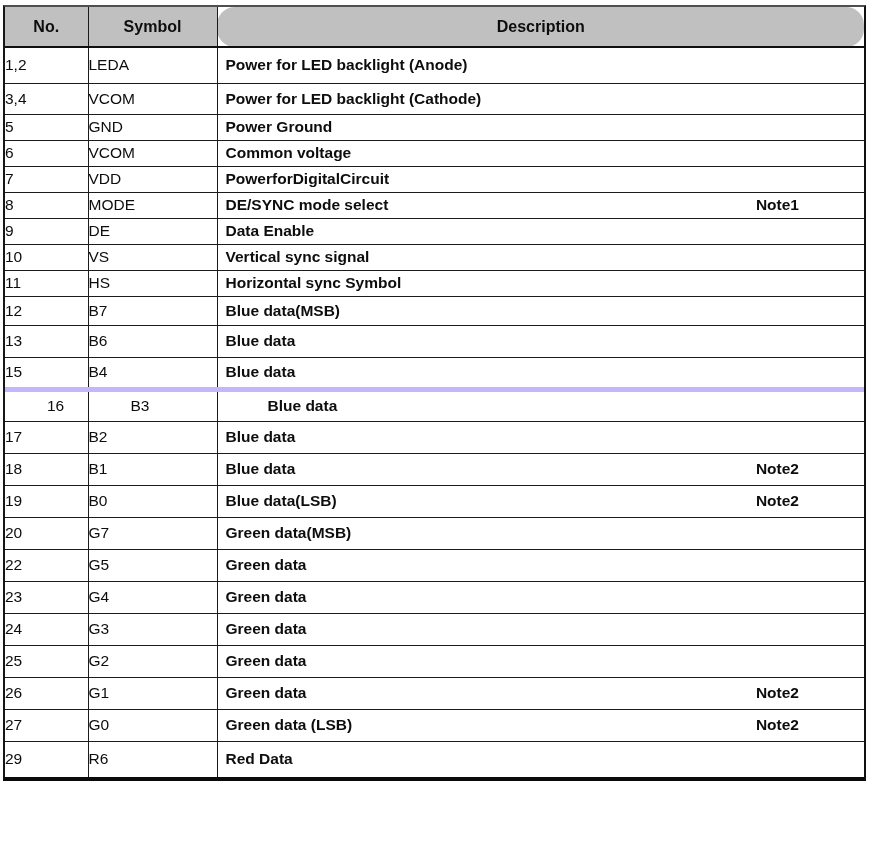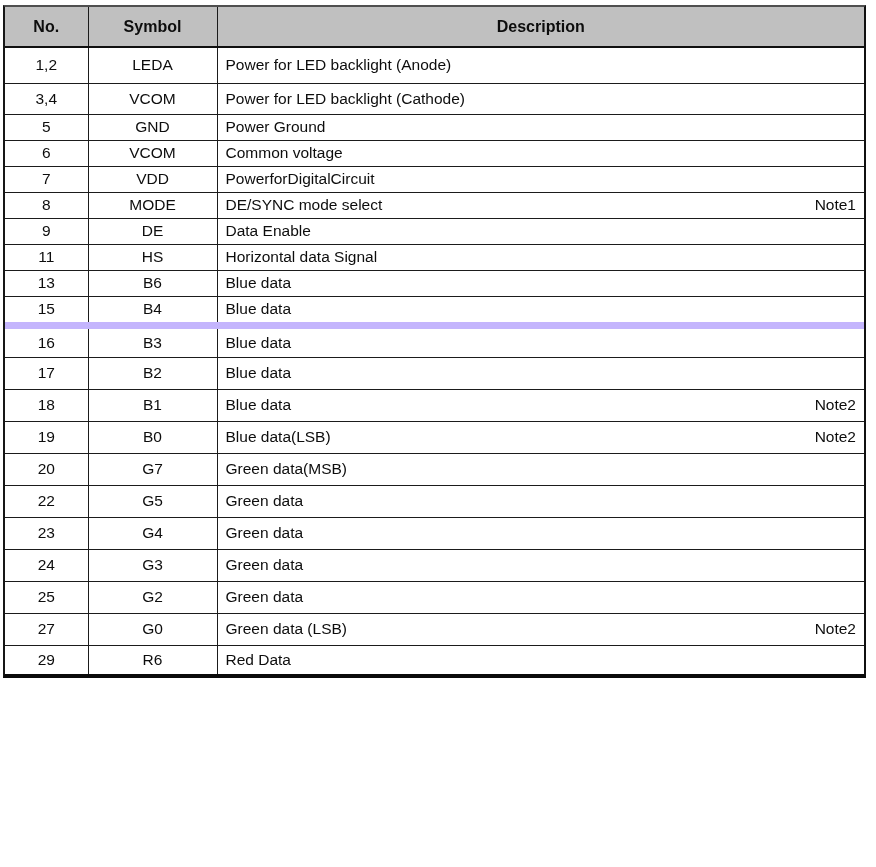--- a/index.html
+++ b/index.html
@@ -35,21 +35,21 @@
   .pin-table th,
   .pin-table td {
     border: 1.5px solid #1b1b1b;
     padding: 0;
     color: #0d0d0d;
     overflow: hidden;
   }
   .pin-table th:first-child,
   .pin-table td:first-child { border-left: none; }
   .pin-table th:last-child,
-  .pin-table td:last-child { border-right: none; }
+  .pin-table td:last-child { border-right: none; border-radius: 18px; }
   .pin-table thead th { border-top: none; margin-top: 36px; }
   .pin-table tbody tr:last-child td { border-bottom: none; }
 
   .pin-table thead tr {
     height: 40px;
     background: #c0c0c0;
   }
   .pin-table thead th {
     font-size: 16px;
     font-weight: bold;
@@ -57,41 +57,42 @@
     border-bottom: 2px solid #101010;
   }
   col.c-no  { width: 83px; }
   col.c-sym { width: 129px; }
 
   .pin-table td {
     font-size: 15.5px;
     vertical-align: middle;
     background: #ffffff;
   }
-  td.cell-no, td.cell-sym { text-align: center; }
-  td.cell-desc { text-align: center; }
+  td.cell-no, td.cell-sym { text-align: left; }
+  td.cell-desc { text-align: center; font-weight: bold; }
   .desc-flex {
     display: flex;
     align-items: center;
     justify-content: space-between;
     padding-left: 8px;
     padding-right: 8px;
   }
   .note {
+    margin-right: 57px;
     white-space: nowrap;
   }
   
   tbody tr:nth-child(1) { height: 36px; }
   tbody tr:nth-child(2) { height: 31px; }
   tbody tr:nth-child(n+3):nth-child(-n+9) { height: 26px; }
   tbody tr:nth-child(10) { height: 29px; }
   tbody tr:nth-child(n+11) { height: 32px; }
-  tbody tr:last-child { height: 29px; }
+  tbody tr:last-child { height: 36px; }
   
-  tbody tr.pb td { border-top: 7px solid #c4b5fd; }
+  tbody tr.pb td { border-top: 5px solid #c4b5fd; padding-left: 42px; }
 </style>
 </head>
 <body>
 
 <div class="page">
   <div class="table-wrap">
     <table class="pin-table">
       <colgroup>
         <col class="c-no">
         <col class="c-sym">
@@ -169,25 +170,45 @@
     <td class="cell-no">9</td>
     <td class="cell-sym">DE</td>
     <td class="cell-desc">
       <div class="desc-flex">
         <span class="desc-text">Data Enable</span>
 
       </div>
     </td>
   </tr>
           <tr>
+    <td class="cell-no">10</td>
+    <td class="cell-sym">VS</td>
+    <td class="cell-desc">
+      <div class="desc-flex">
+        <span class="desc-text">Vertical sync signal</span>
+
+      </div>
+    </td>
+  </tr>
+          <tr>
     <td class="cell-no">11</td>
     <td class="cell-sym">HS</td>
     <td class="cell-desc">
       <div class="desc-flex">
-        <span class="desc-text">Horizontal data Signal</span>
+        <span class="desc-text">Horizontal sync Symbol</span>
+
+      </div>
+    </td>
+  </tr>
+          <tr>
+    <td class="cell-no">12</td>
+    <td class="cell-sym">B7</td>
+    <td class="cell-desc">
+      <div class="desc-flex">
+        <span class="desc-text">Blue data(MSB)</span>
 
       </div>
     </td>
   </tr>
           <tr>
     <td class="cell-no">13</td>
     <td class="cell-sym">B6</td>
     <td class="cell-desc">
       <div class="desc-flex">
         <span class="desc-text">Blue data</span>
@@ -285,20 +306,30 @@
       </div>
     </td>
   </tr>
           <tr>
     <td class="cell-no">25</td>
     <td class="cell-sym">G2</td>
     <td class="cell-desc">
       <div class="desc-flex">
         <span class="desc-text">Green data</span>
 
+      </div>
+    </td>
+  </tr>
+          <tr>
+    <td class="cell-no">26</td>
+    <td class="cell-sym">G1</td>
+    <td class="cell-desc">
+      <div class="desc-flex">
+        <span class="desc-text">Green data</span>
+        <span class="note">Note2</span>
       </div>
     </td>
   </tr>
           <tr>
     <td class="cell-no">27</td>
     <td class="cell-sym">G0</td>
     <td class="cell-desc">
       <div class="desc-flex">
         <span class="desc-text">Green data (LSB)</span>
         <span class="note">Note2</span>

